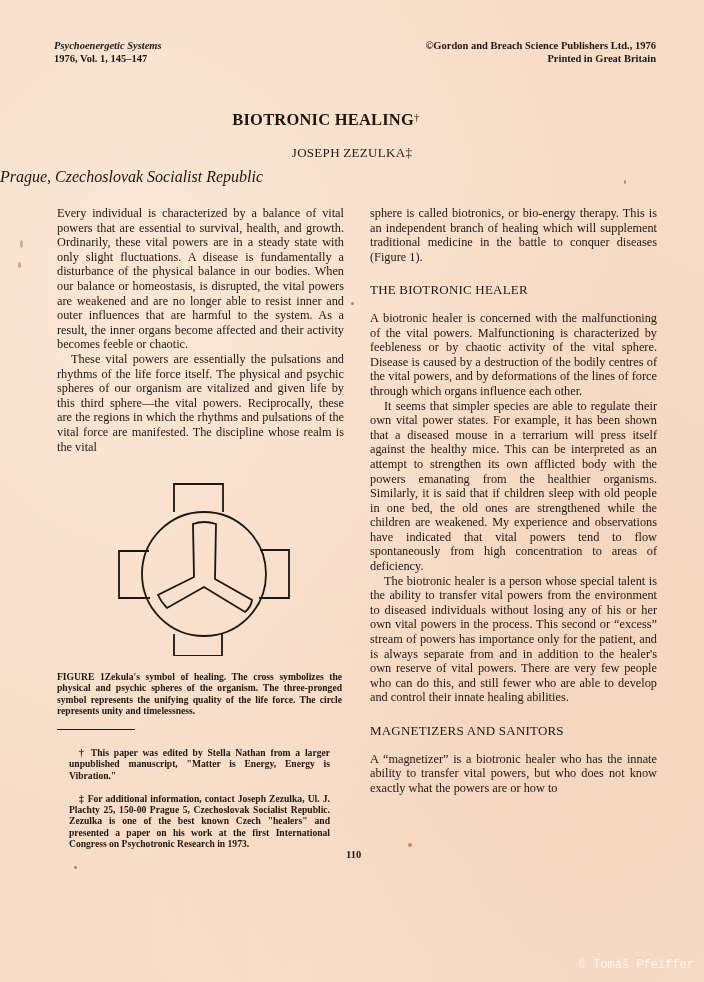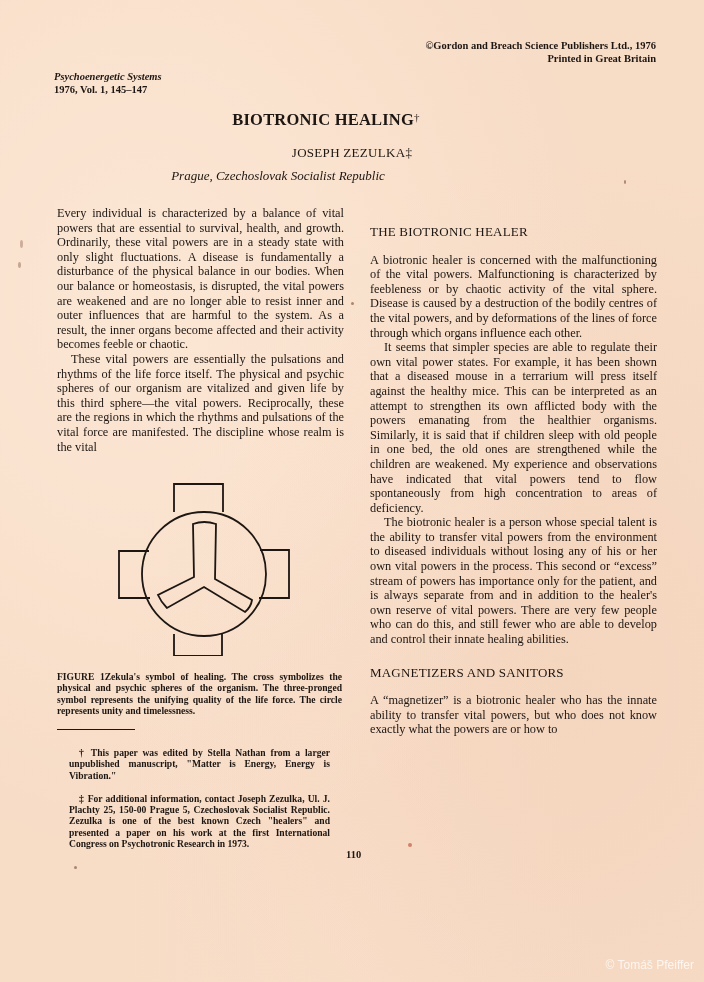--- a/index.html
+++ b/index.html
@@ -10,48 +10,48 @@
         radial-gradient(ellipse at 20% 30%, rgba(255,240,225,0.55), transparent 60%),
         radial-gradient(ellipse at 80% 70%, rgba(240,200,175,0.35), transparent 55%),
         radial-gradient(ellipse at 50% 95%, rgba(250,225,205,0.5), transparent 50%);
       font-family: "Liberation Serif", "DejaVu Serif", serif;
       color: #1d1612;
       position: relative;
     }
     .page { position: absolute; left: 0; top: 0; width: 704px; height: 982px; }
 
     .hdr-left { position: absolute; left: 54px; top: 40px; font-size: 10.5px; line-height: 12.5px; font-weight: bold; }
-    .hdr-left .journal { font-style: italic; margin-top: 31px; }
+    .hdr-left .journal { font-style: italic; }
     .hdr-right { position: absolute; right: 48px; top: 40px; font-size: 10.5px; line-height: 12.5px; font-weight: bold; text-align: right; }
 
     .title { position: absolute; left: 0; width: 652px; top: 110px; text-align: center; font-size: 16.5px; font-weight: bold; letter-spacing: 0.2px; }
     .title sup { font-size: 11px; vertical-align: 4px; font-weight: normal; }
     .author { position: absolute; left: 0; width: 704px; top: 145px; text-align: center; font-size: 13px; letter-spacing: 0.3px; }
-    .affil { position: absolute; left: 0; width: 556px; top: 168px; text-align: center; font-size: 13px; font-style: italic; }
+    .affil { position: absolute; left: 0; width: 556px; top: 168px; font-size: 16px; font-style: italic; }
 
     .col { position: absolute; width: 287px; font-size: 12.3px; line-height: 14.6px; text-align: justify; }
     .col p { margin: 0; }
     .col p.indent { text-indent: 14px; }
     .col-left { left: 57px; top: 206px; }
     .col-right { left: 370px; top: 206px; }
 
     .sec-head { font-size: 13px; letter-spacing: 0.2px; margin: 19px 0 13px 0; text-align: left; }
 
     .figure { position: absolute; left: 97px; top: 476px; width: 200px; height: 180px; }
     .figure svg { width: 200px; height: 180px; }
 
     .caption { position: absolute; left: 57px; top: 671px; width: 285px; font-size: 9.6px; line-height: 11.3px; font-weight: bold; text-align: justify; }
     .caption .lbl { }
 
     .fn-rule { position: absolute; left: 57px; top: 729px; width: 78px; border-top: 1px solid #1d1612; }
     .footnotes { position: absolute; left: 57px; top: 735px; width: 285px; font-size: 9.6px; line-height: 11.3px; font-weight: bold; text-align: justify; }
     .footnotes p { margin: 12px; text-indent: 10px; }
 
     .pageno { position: absolute; left: 346px; top: 849px; font-size: 10.5px; font-weight: bold; }
-    .watermark { position: absolute; right: 10px; bottom: 10px; font-family: Liberation Sans, sans-serif; font-size: 12px; color: rgba(255,255,255,0.75); }
+    .watermark { position: absolute; right: 10px; bottom: 10px; font-family: Liberation Mono, monospace; font-size: 12px; color: rgba(255,255,255,0.75); }
 
     .speck { position: absolute; border-radius: 50%; background: #7a4a30; opacity: 0.6; }
   </style>
 </head>
 <body>
 
 <div class="page">
 
   <div class="hdr-left">
     <div class="journal">Psychoenergetic Systems</div>
@@ -88,20 +88,21 @@
     <span class="lbl">FIGURE 1</span><span>Zekula's symbol of healing. The cross symbolizes the physical and psychic spheres of the organism. The three-pronged symbol represents the unifying quality of the life force. The circle represents unity and timelessness.</span>
   </div>
 
   <div class="fn-rule"></div>
   <div class="footnotes">
     <p>† This paper was edited by Stella Nathan from a larger unpublished manuscript, "Matter is Energy, Energy is Vibration."</p>
     <p>‡ For additional information, contact Joseph Zezulka, Ul. J. Plachty 25, 150-00 Prague 5, Czechoslovak Socialist Republic. Zezulka is one of the best known Czech "healers" and presented a paper on his work at the first International Congress on Psychotronic Research in 1973.</p>
   </div>
 
   <div class="col col-right">
+    <p>sphere is called biotronics, or bio-energy therapy. This is an independent branch of healing which will supplement traditional medicine in the battle to conquer diseases (Figure 1).</p>
     <div class="sec-head">THE BIOTRONIC HEALER</div>
     <p>A biotronic healer is concerned with the malfunctioning of the vital powers. Malfunctioning is characterized by feebleness or by chaotic activity of the vital sphere. Disease is caused by a destruction of the bodily centres of the vital powers, and by deformations of the lines of force through which organs influence each other.</p>
     <p class="indent">It seems that simpler species are able to regulate their own vital power states. For example, it has been shown that a diseased mouse in a terrarium will press itself against the healthy mice. This can be interpreted as an attempt to strengthen its own afflicted body with the powers emanating from the healthier organisms. Similarly, it is said that if children sleep with old people in one bed, the old ones are strengthened while the children are weakened. My experience and observations have indicated that vital powers tend to flow spontaneously from high concentration to areas of deficiency.</p>
     <p class="indent">The biotronic healer is a person whose special talent is the ability to transfer vital powers from the environment to diseased individuals without losing any of his or her own vital powers in the process. This second or “excess” stream of powers has importance only for the patient, and is always separate from and in addition to the healer's own reserve of vital powers. There are very few people who can do this, and still fewer who are able to develop and control their innate healing abilities.</p>
     <div class="sec-head">MAGNETIZERS AND SANITORS</div>
     <p>A “magnetizer” is a biotronic healer who has the innate ability to transfer vital powers, but who does not know exactly what the powers are or how to</p>
   </div>
 
   <div class="pageno">110</div>
   <div class="watermark">© Tomáš Pfeiffer</div>

